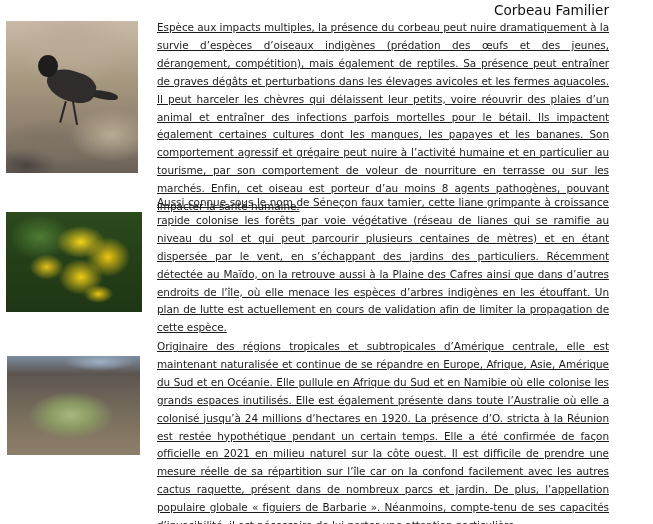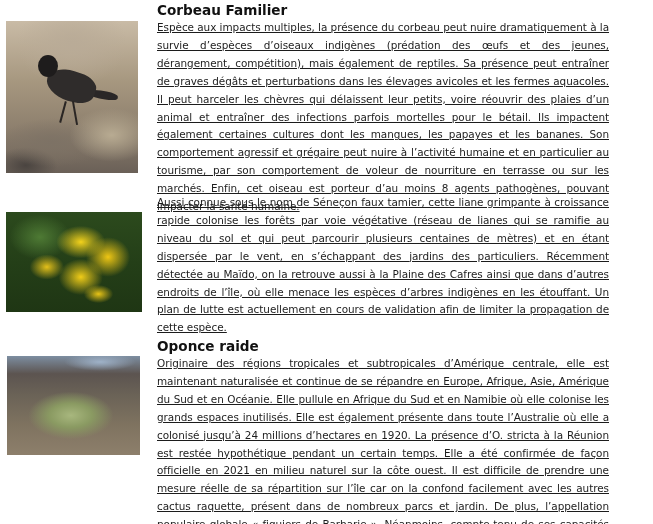--- a/index.html
+++ b/index.html
@@ -1,21 +1,21 @@
 <!DOCTYPE html>
 <html><head>
 <meta charset="utf-8">
 <style>
   html, body { margin: 0; padding: 0; background: #ffffff; }
   body { width: 653px; height: 524px; position: relative; overflow: hidden;
          font-family: "DejaVu Sans", sans-serif; color: #1a1a1a; }
   .section { position: absolute; left: 0; width: 653px; }
   .thumb { position: absolute; overflow: hidden; }
   .text { position: absolute; left: 157px; width: 452px; }
-  .title { font-weight: bold; font-size: 13.6px; line-height: 16px; margin: 0 0 1px 0; color: #111; }
+  .title { font-weight: normal; font-size: 13.6px; line-height: 16px; margin: 0 0 1px 0; color: #111; text-align: right; }
   .body { font-size: 10.45px; line-height: 17.9px; text-align: justify; margin: 0; color: #1c1c1c; letter-spacing: -0.05px; text-decoration: underline; }
 
   
   .crow { left: 6px; top: 21px; width: 132px; height: 152px;
     background:
       radial-gradient(ellipse 60% 40% at 50% 15%, #b9ab97 0%, transparent 70%),
       radial-gradient(ellipse 40% 22% at 80% 75%, #b8ab92 0%, transparent 80%),
       radial-gradient(ellipse 50% 20% at 35% 80%, #7d7265 0%, transparent 80%),
       radial-gradient(ellipse 30% 15% at 15% 95%, #4a4440 0%, transparent 80%),
       linear-gradient(180deg, #c9bba6 0%, #a6977f 40%, #8e806e 70%, #6a6057 100%); }
@@ -63,16 +63,15 @@
 <div class="section" style="top:0;">
   <div class="thumb senecon" title="Seneçon faux tamier"></div>
   <div class="text" style="top:194px;">
     <p class="body">Aussi connue sous le nom de Séneçon faux tamier, cette liane grimpante à croissance rapide colonise les forêts par voie végétative (réseau de lianes qui se ramifie au niveau du sol et qui peut parcourir plusieurs centaines de mètres) et en étant dispersée par le vent, en s’échappant des jardins des particuliers. Récemment détectée au Maïdo, on la retrouve aussi à la Plaine des Cafres ainsi que dans d’autres endroits de l’île, où elle menace les espèces d’arbres indigènes en les étouffant. Un plan de lutte est actuellement en cours de validation afin de limiter la propagation de cette espèce.</p>
   </div>
 </div>
 
 <div class="section" style="top:0;">
   <div class="thumb cactus" title="Oponce raide"></div>
   <div class="text" style="top:338px;">
-    <h2 class="title">Oponce raide</h2>
     <p class="body">Originaire des régions tropicales et subtropicales d’Amérique centrale, elle est maintenant naturalisée et continue de se répandre en Europe, Afrique, Asie, Amérique du Sud et en Océanie. Elle pullule en Afrique du Sud et en Namibie où elle colonise les grands espaces inutilisés. Elle est également présente dans toute l’Australie où elle a colonisé jusqu’à 24 millions d’hectares en 1920. La présence d’O. stricta à la Réunion est restée hypothétique pendant un certain temps. Elle a été confirmée de façon officielle en 2021 en milieu naturel sur la côte ouest. Il est difficile de prendre une mesure réelle de sa répartition sur l’île car on la confond facilement avec les autres cactus raquette, présent dans de nombreux parcs et jardin. De plus, l’appellation populaire globale « figuiers de Barbarie ». Néanmoins, compte-tenu de ses capacités d’invasibilité, il est nécessaire de lui porter une attention particulière.</p>
   </div>
 </div>
 
 </body></html>

